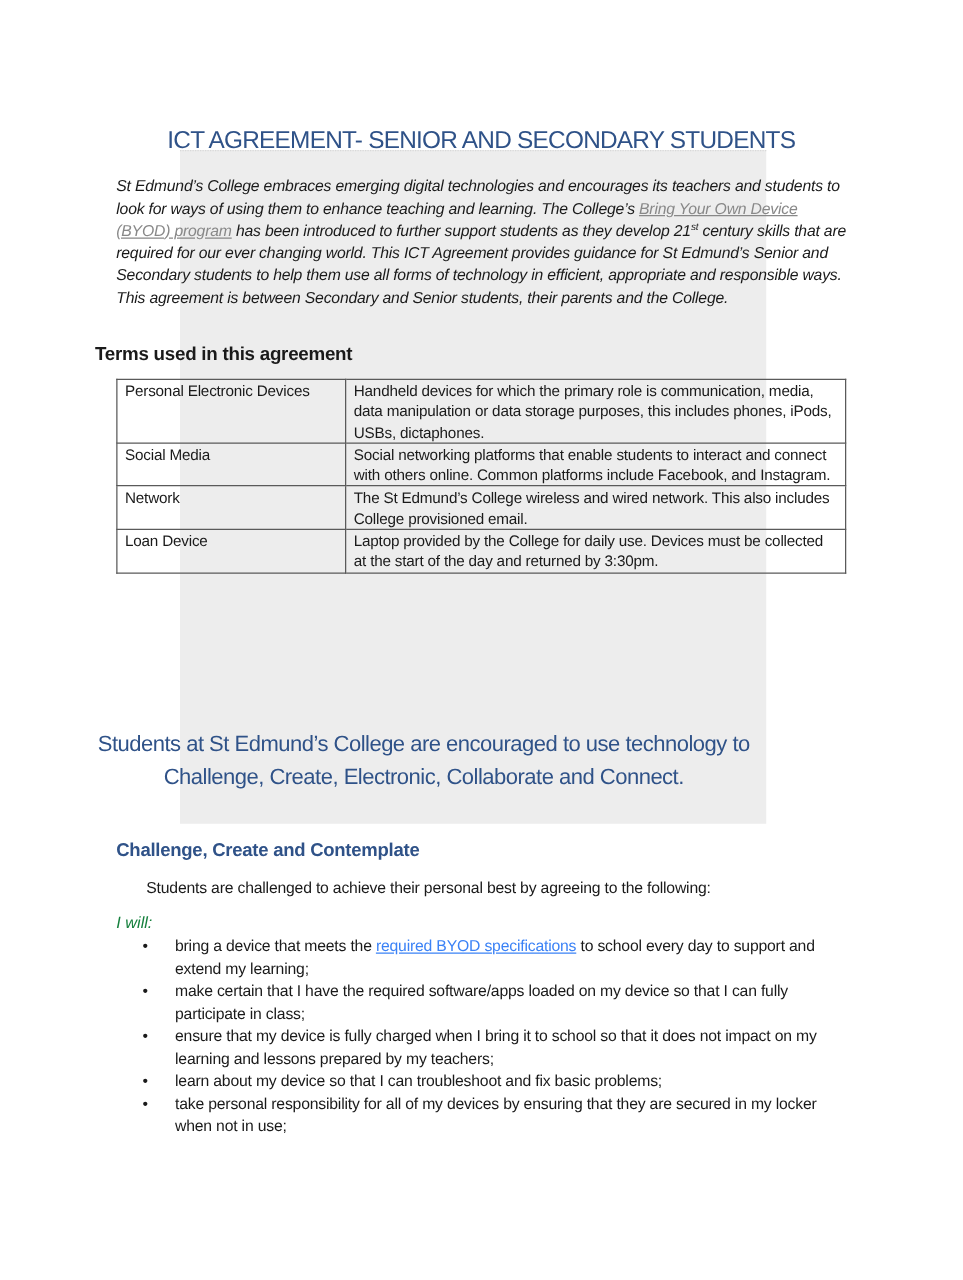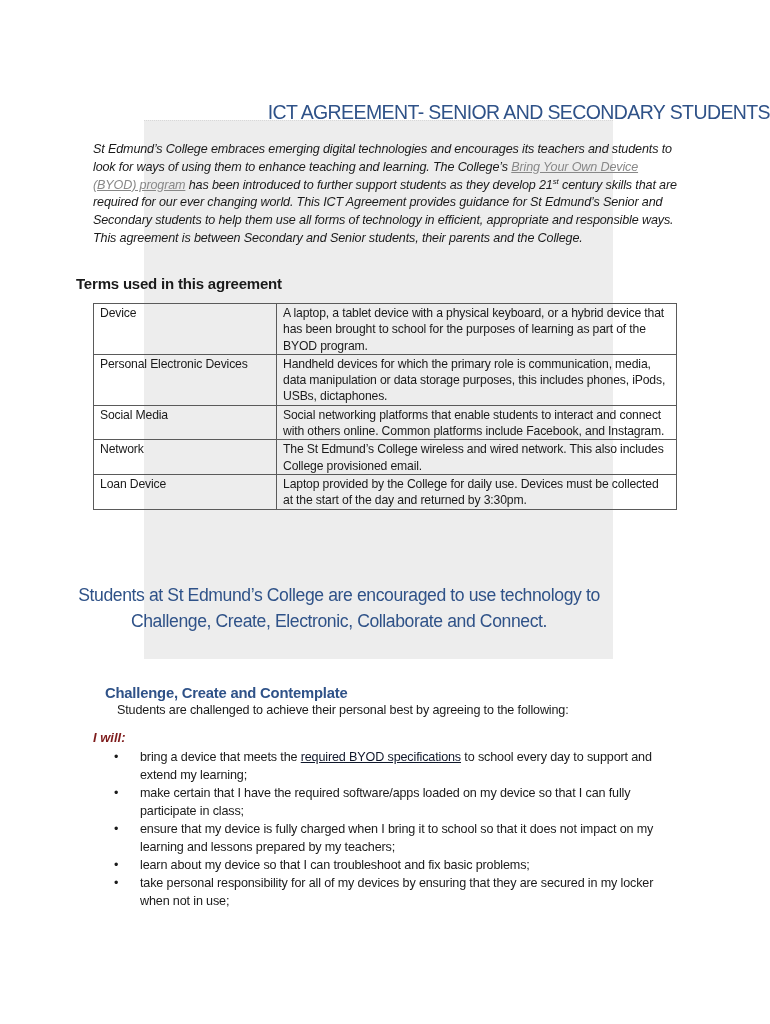--- a/index.html
+++ b/index.html
@@ -11,21 +11,21 @@
   }
   .greybox {
     position: absolute; left: 144px; top: 120px; width: 469px; height: 538px;
     background: #ededed;
     border-top: 1px dotted #d8d8d8;
     z-index: 0;
   }
   .page { position: absolute; left: 0; top: 0; width: 770px; z-index: 1; }
   .title {
     position: absolute; left: 0; width: 770px; top: 88px;
-    text-align: right; font-size: 19.5px; color: #2f5288;
+    text-align: center; font-size: 19.5px; color: #2f5288;
     letter-spacing: -0.6px; font-weight: normal;
   }
   .intro {
     position: absolute; left: 93px; top: 141px; width: 590px;
     font-size: 12.6px; line-height: 17.8px; letter-spacing: -0.15px; font-style: italic;
   }
   .intro a { color: #888888; text-decoration: underline; }
   .intro sup { font-size: 8px; line-height: 0; }
   .terms-heading {
     position: absolute; left: 76px; top: 275px; font-size: 15px; font-weight: bold;
@@ -46,51 +46,47 @@
     letter-spacing: -0.4px;
   }
   .section-heading {
     position: absolute; left: 93px; top: 673px; font-size: 14.8px; font-weight: bold;
     color: #2f5288; letter-spacing: -0.2px;
   }
   .section-intro {
     position: absolute; left: 93px; top: 703px; font-size: 12.6px; letter-spacing: -0.15px; margin-left: 24px;
   }
   .iwill {
-    position: absolute; left: 93px; top: 730px; font-size: 13px; font-weight: bold;
-    font-style: italic; color: #7f1d1d;
+    position: absolute; left: 93px; top: 730px; font-size: 13px; font-weight: normal;
+    font-style: italic; color: #15803d;
   }
   ul.pledges {
     position: absolute; left: 93px; top: 748px; width: 590px;
     margin: 0; padding: 0; list-style: none;
     font-size: 12.6px; line-height: 18px; letter-spacing: -0.15px;
   }
   ul.pledges li { position: relative; padding-left: 47px; }
   ul.pledges li .bullet { position: absolute; left: 21px; top: 0; }
-  ul.pledges a { color: #0f172a; text-decoration: underline; }
+  ul.pledges a { color: #3b82f6; text-decoration: underline; }
 </style>
 </head>
 <body>
 
 <div class="greybox"></div>
 
 <div class="page">
 
   <h1 class="title">ICT AGREEMENT- SENIOR AND SECONDARY STUDENTS</h1>
 
   <p class="intro" style="margin:0"><span>St Edmund’s College embraces emerging digital technologies and encourages its teachers and students to look for ways of using them to enhance teaching and learning. The College’s </span><a>Bring Your Own Device (BYOD) program</a><span> has been introduced to further support students as they develop 21</span><sup>st</sup><span> century skills that are required for our ever changing world. This ICT Agreement provides guidance for St Edmund’s Senior and Secondary students to help them use all forms of technology in efficient, appropriate and responsible ways.  This agreement is between Secondary and Senior students, their parents and the College.</span></p>
 
   <div class="terms-heading">Terms used in this agreement</div>
 
   <table class="terms">
     <tbody>
-      <tr>
-        <td class="term">Device</td>
-        <td>A laptop, a tablet device with a physical keyboard, or a hybrid device that has been brought to school for the purposes of learning as part of the BYOD program.</td>
-      </tr>
       <tr>
         <td class="term">Personal Electronic Devices</td>
         <td>Handheld devices for which the primary role is communication, media, data manipulation or data storage purposes, this includes phones, iPods, USBs, dictaphones.</td>
       </tr>
       <tr>
         <td class="term">Social Media</td>
         <td>Social networking platforms that enable students to interact and connect with others online. Common platforms include Facebook, and Instagram.</td>
       </tr>
       <tr>
         <td class="term">Network</td>
@@ -101,21 +97,21 @@
         <td>Laptop provided by the College for daily use. Devices must be collected at the start of the day and returned by 3:30pm.</td>
       </tr>
     </tbody>
   </table>
 
   <div class="tagline">
     <div>Students at St Edmund’s College are encouraged to use technology to</div>
     <div>Challenge, Create, Electronic, Collaborate and Connect.</div>
   </div>
 
-  <h2 class="section-heading" style="margin:12px">Challenge, Create and Contemplate</h2>
+  <h2 class="section-heading" style="margin:0">Challenge, Create and Contemplate</h2>
 
   <div class="section-intro">Students are challenged to achieve their personal best by agreeing to the following:</div>
 
   <div class="iwill">I will:</div>
 
   <ul class="pledges">
     <li>
       <span class="bullet">•</span>
       <span>bring a device that meets the </span><a>required BYOD specifications</a><span> to school every day to support and extend my learning;</span>
     </li>

